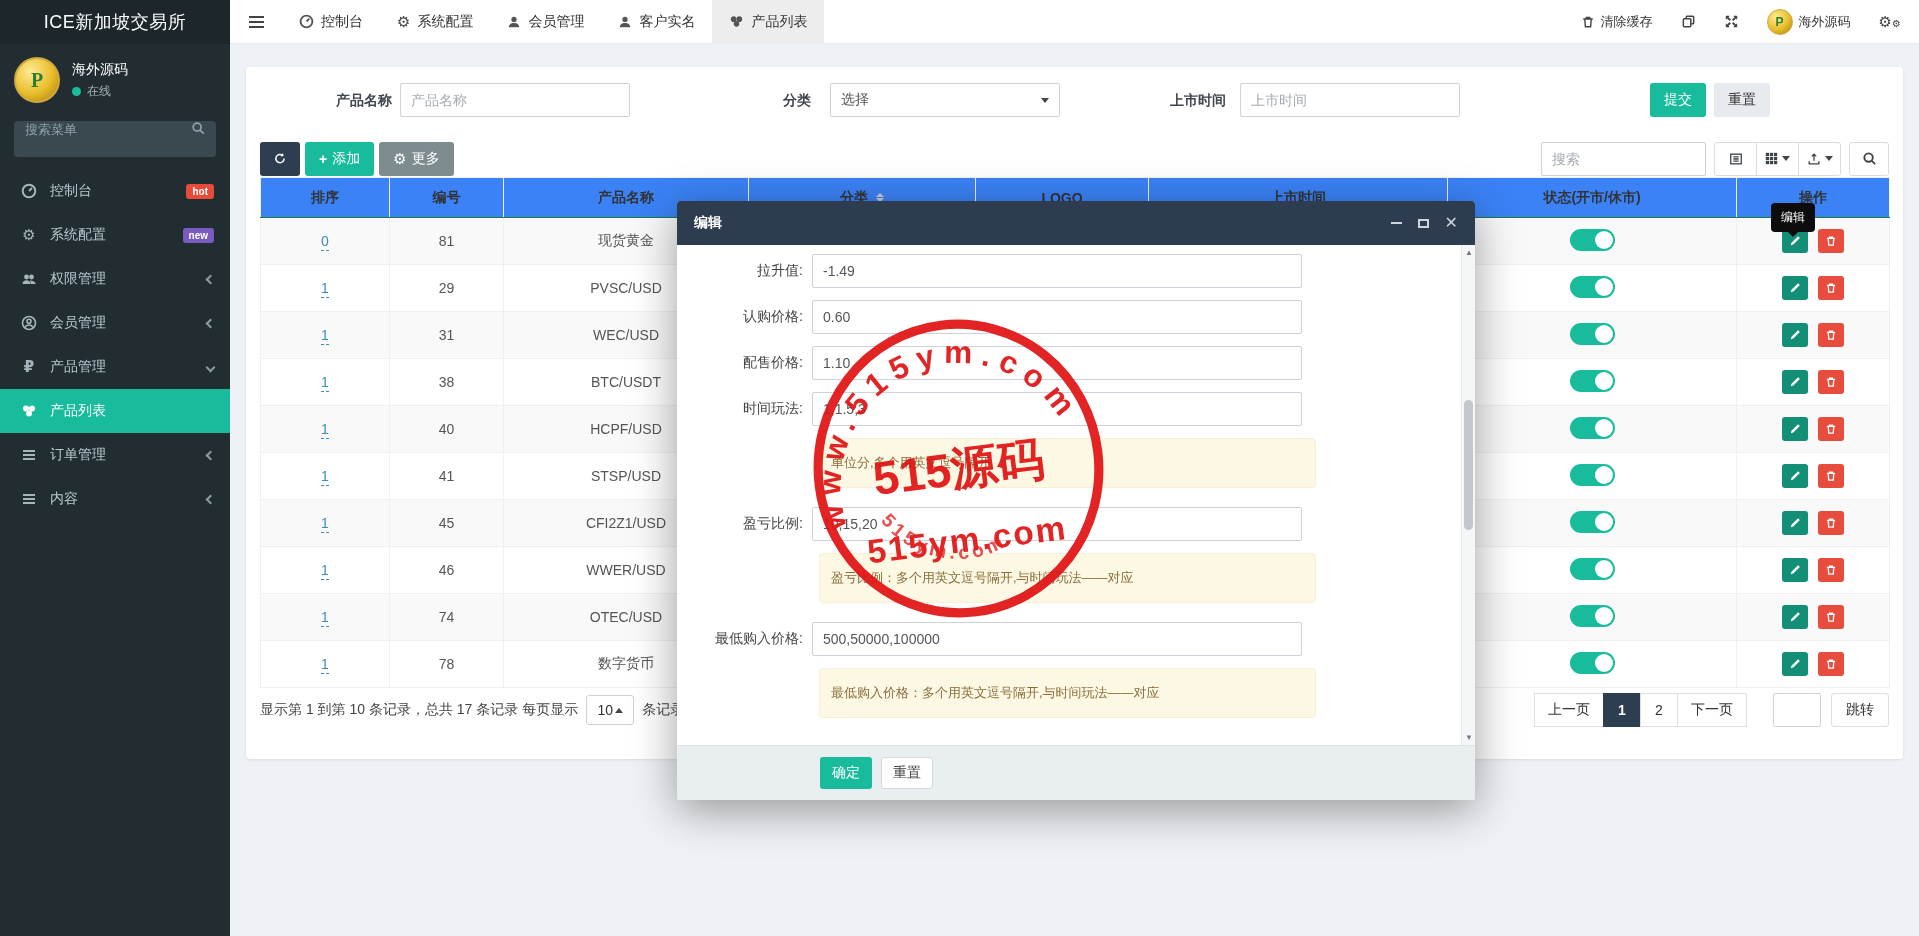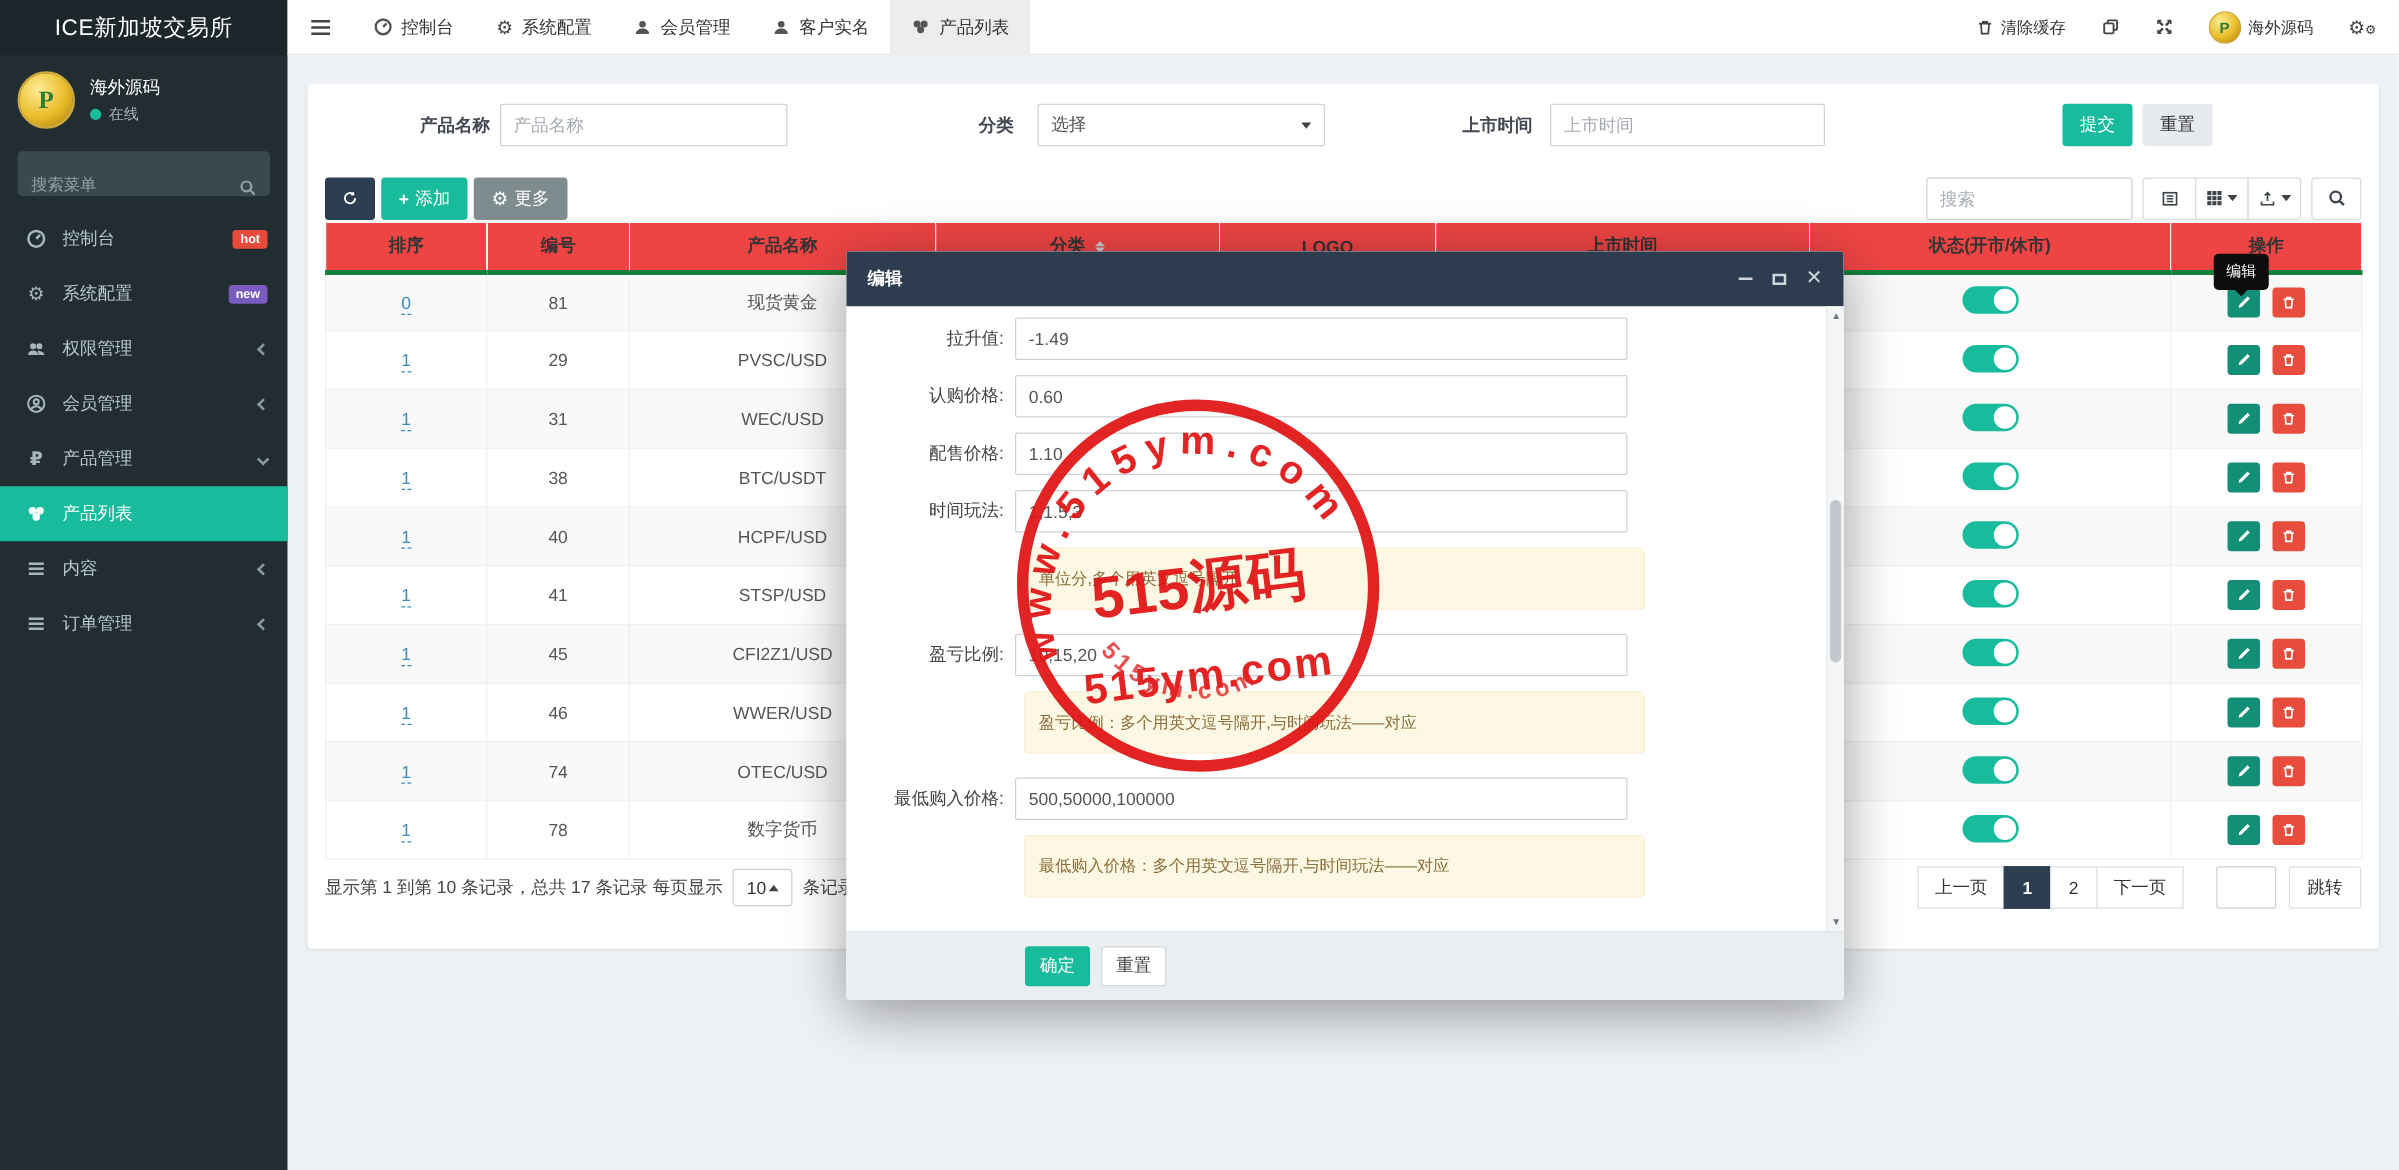--- a/index.html
+++ b/index.html
@@ -15,21 +15,21 @@
   .user-panel { display:flex; align-items:center; gap:12px; padding:13px 14px 10px; }
   .avatar { width:46px; height:46px; border-radius:50%; flex:0 0 46px;
     background:radial-gradient(circle at 35% 30%, #ffeb96, #e9bd2a 55%, #a67a08);
     border:2px solid #cfa93f; display:flex; align-items:center; justify-content:center;
     color:#2e7d32; font-weight:bold; font-size:20px; font-family:"Liberation Serif",serif; }
   .user-meta { display:flex; flex-direction:column; gap:4px; }
   .user-name { color:#fff; font-size:14px; }
   .user-status { color:#a9b6bc; font-size:12px; display:flex; align-items:center; gap:6px; }
   .dot { width:9px; height:9px; border-radius:50%; background:#1abc9c; display:inline-block; }
   .side-search { margin:8px 14px 6px; height:36px; background:#39494f; border-radius:4px;
-    display:flex; align-items:flex-end; justify-content:space-between; padding:0 11px; }
+    display:flex; align-items:flex-start; justify-content:space-between; padding:0 11px; }
   .side-search .ph { color:#8fa2aa; font-size:13px; }
   .menu { margin-top:12px; }
   .menu-item { height:44px; display:flex; align-items:center; gap:12px; padding:0 16px 0 20px;
     color:#b8c7ce; font-size:14px; cursor:pointer; }
   .menu-item .mi-label { flex:1; }
   .menu-item.active { background:#18bc9c; color:#fff; }
   .mi-icon { width:18px; display:flex; justify-content:center; color:#a7b6bd; }
   .menu-item.active .mi-icon { color:#fff; }
   .badge { font-size:10px; font-weight:bold; color:#fff; padding:2px 6px; border-radius:3px; }
   .badge-hot { background:#e64b3b; }
@@ -85,21 +85,21 @@
   .tbtn { width:43px; height:34px; background:#fff; border:1px solid #d8dce0; display:flex; align-items:center;
     justify-content:center; gap:4px; color:#3d4449; cursor:pointer; }
   .btn-group .tbtn + .tbtn { margin-left:-1px; }
   .btn-group .tbtn:first-child { border-radius:3px 0 0 3px; }
   .btn-group .tbtn:last-child { border-radius:0 3px 3px 0; }
   .tbtn.single { margin-left:8px; border-radius:3px; width:40px; }
   
   .table-wrap { position:absolute; top:110px; left:14px; width:1629px; }
   table { border-collapse:collapse; table-layout:fixed; width:1629px; }
   th, td { border:1px solid #eef0f2; text-align:center; }
-  th { height:40px; font-size:14px; color:#333; background:#ef4444; border-bottom:4px solid #15803d; position:relative; }
+  th { height:40px; font-size:14px; color:#333; background:#3b82f6; border-bottom:1px solid #15803d; position:relative; }
   td { height:47px; font-size:14px; color:#555; background:#fff; }
   tbody tr:nth-child(odd) td { background:#f9f9f9; }
   .sort-caret { display:inline-flex; flex-direction:column; gap:1px; margin-left:8px; vertical-align:middle; }
   .sort-caret i { width:0; height:0; border-left:4px solid transparent; border-right:4px solid transparent; }
   .sort-caret .up { border-bottom:4px solid #c9ced3; }
   .sort-caret .dn { border-top:4px solid #c9ced3; }
   .sort-link { color:#3c8dbc; text-decoration:none; border-bottom:1px dashed #3c8dbc; padding-bottom:1px; cursor:pointer; }
   .toggle { width:45px; height:22px; border-radius:12px; background:#18bc9c; position:relative; display:inline-block; cursor:pointer; }
   .toggle::after { content:""; position:absolute; right:2px; top:2px; width:18px; height:18px; border-radius:50%; background:#fff; }
   .op-btn { width:26px; height:24px; border:none; border-radius:3px; color:#fff; display:inline-flex;
@@ -234,32 +234,32 @@
       <span class="mi-label">产品列表</span>
     </div>
     <div class="menu-item">
       <span class="mi-icon">
           <svg class="ic" width="16" height="16" viewBox="0 0 16 16" fill="currentColor">
             <rect x="2" y="3" width="12" height="2"></rect>
             <rect x="2" y="7" width="12" height="2"></rect>
             <rect x="2" y="11" width="12" height="2"></rect>
           </svg>
         </span>
-      <span class="mi-label">内容</span>
+      <span class="mi-label">订单管理</span>
       <span class="chev left"></span>
     </div>
     <div class="menu-item">
       <span class="mi-icon">
           <svg class="ic" width="16" height="16" viewBox="0 0 16 16" fill="currentColor">
             <rect x="2" y="3" width="12" height="2"></rect>
             <rect x="2" y="7" width="12" height="2"></rect>
             <rect x="2" y="11" width="12" height="2"></rect>
           </svg>
         </span>
-      <span class="mi-label">订单管理</span>
+      <span class="mi-label">内容</span>
       <span class="chev left"></span>
     </div>
   </nav>
 </aside>
 
 <header class="navbar">
   <div class="burger">
       <span></span>
     </div>
   <div class="nav-item">

